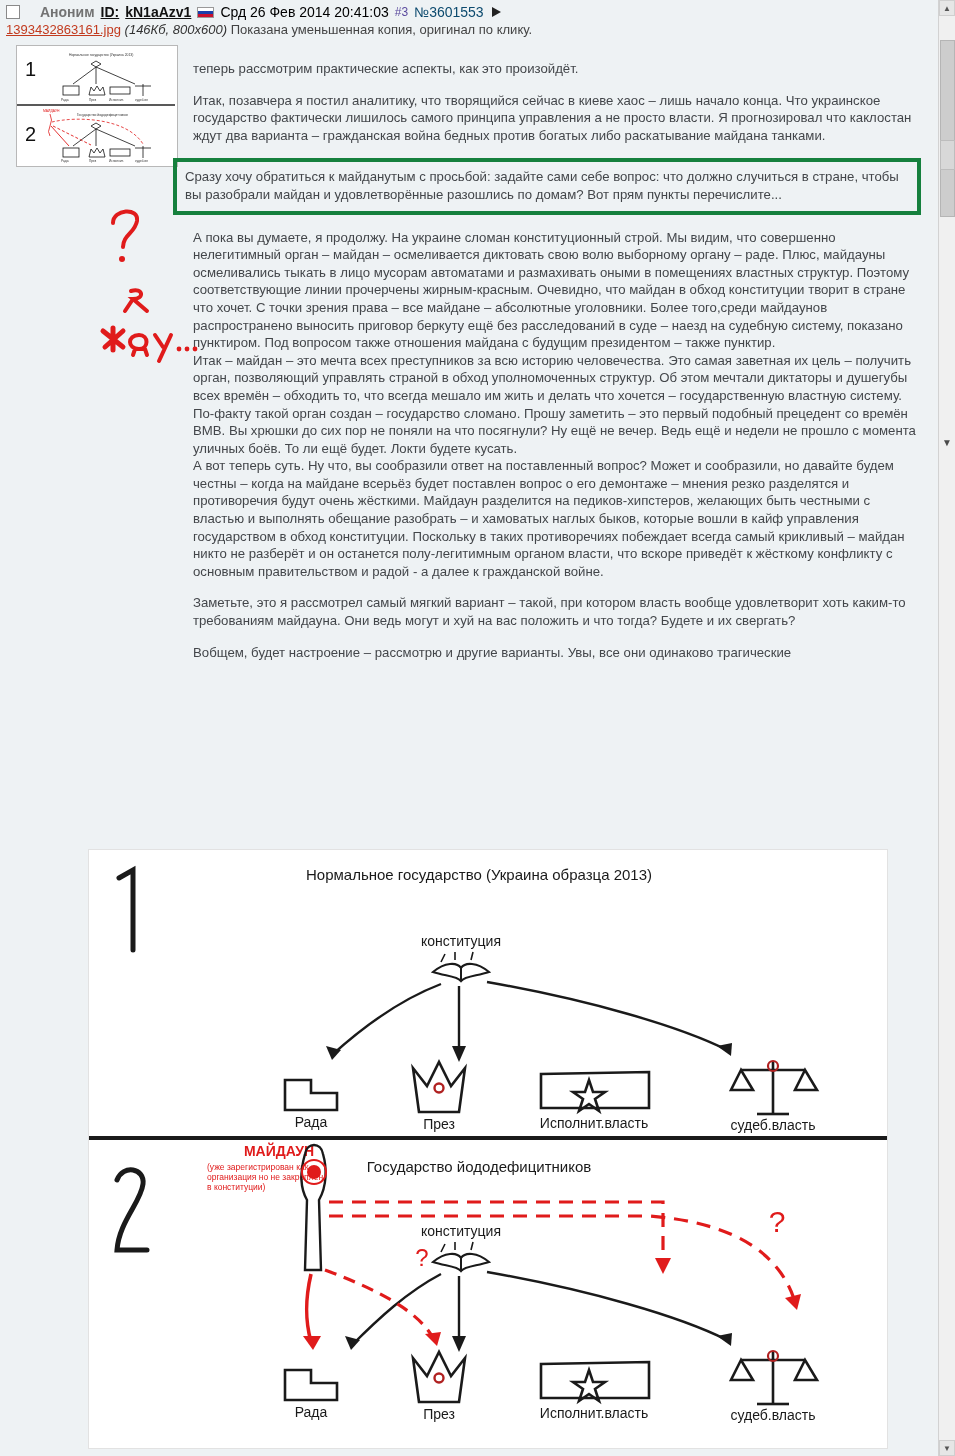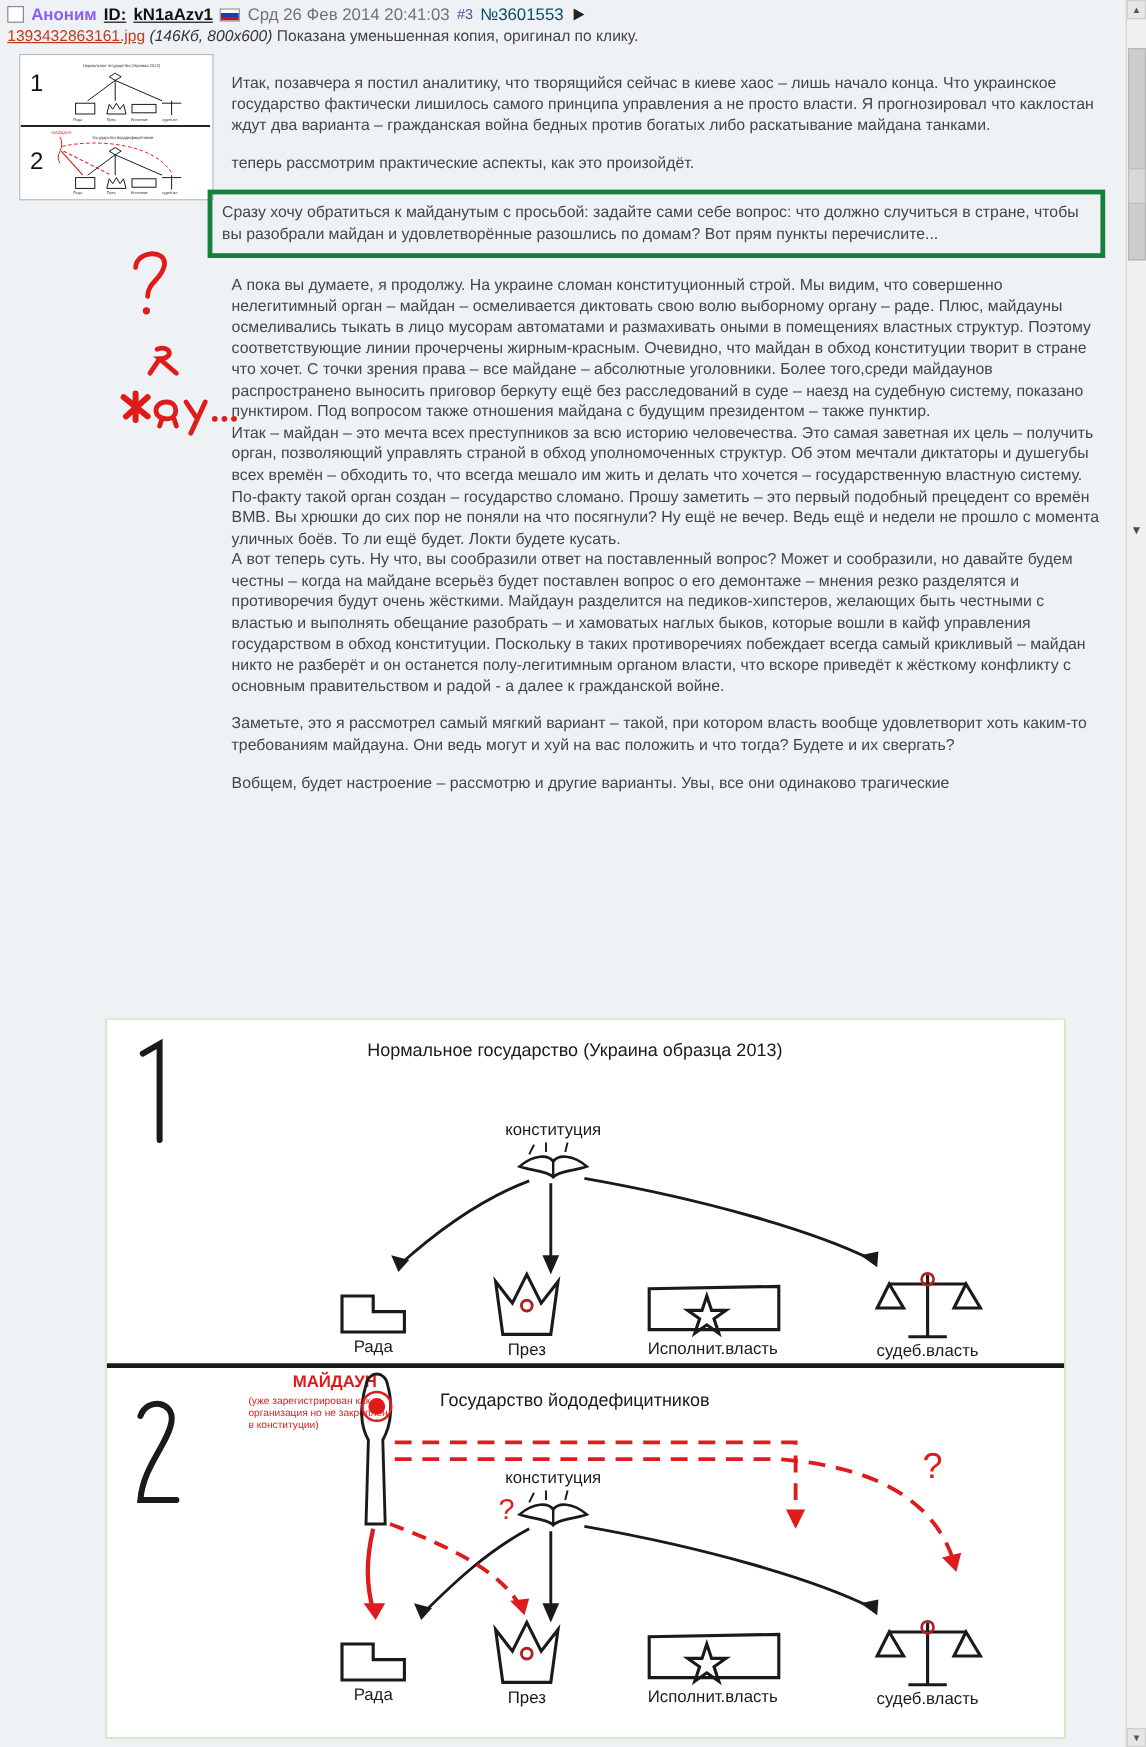--- a/index.html
+++ b/index.html
@@ -29,37 +29,38 @@
   .chk {
     width: 12px;
     height: 12px;
     border: 1px solid #8a8a8a;
     background: #fff;
     display: inline-block;
     flex: 0 0 auto;
   }
   .poster-name {
     font-weight: bold;
-    color: #8b5cf6;
+    color: #737373;
+    margin-left: 14px;
   }
   .poster-id {
     font-weight: bold;
     color: #111;
     text-decoration: underline;
   }
   .flag {
     width: 17px;
     height: 11px;
     display: inline-block;
     position: relative;
     border: 1px solid #999;
     box-sizing: border-box;
     background: linear-gradient(to bottom, #fff 0 33.3%, #1b3faa 33.3% 66.6%, #c8102e 66.6% 100%);
   }
-  .post-date { color: #737373; }
+  .post-date { color: #000000; }
   .post-num-anchor { color: #5a4a9e; font-size: 12px; }
   .post-num { color: #0c4a6e; }
   .play-btn {
     width: 0; height: 0;
     border-left: 9px solid #222;
     border-top: 5px solid transparent;
     border-bottom: 5px solid transparent;
     display: inline-block;
     margin-left: 2px;
   }
@@ -172,21 +173,21 @@
     color: #4a4a4a;
   }
 
   
   .big-image {
     position: absolute;
     left: 88px;
     top: 849px;
     width: 800px;
     height: 600px;
-    background: #bef264;
+    background: #5eead4;
     border: 1px solid #e2e2e2;
     box-sizing: border-box;
     overflow: hidden;
   }
   .big-image svg { display: block; }
   .dz { font-family: "Liberation Sans", sans-serif; }
 </style>
 </head>
 <body>
 
@@ -246,22 +247,22 @@
     <line x1="126" y1="100" x2="126" y2="112" stroke="#111" stroke-width="0.8"></line>
     <line x1="118" y1="102" x2="134" y2="102" stroke="#111" stroke-width="0.8"></line>
     <text x="44" y="116" font-size="3.2" fill="#333" font-family="Liberation Sans, sans-serif">Рада</text>
     <text x="72" y="116" font-size="3.2" fill="#333" font-family="Liberation Sans, sans-serif">През</text>
     <text x="92" y="116" font-size="3.2" fill="#333" font-family="Liberation Sans, sans-serif">Исполнит.</text>
     <text x="118" y="116" font-size="3.2" fill="#333" font-family="Liberation Sans, sans-serif">судеб.вл</text>
   </svg>
 </div>
 
 <div class="post-body">
+  <p>теперь рассмотрим практические аспекты, как это произойдёт.</p>
   <p>Итак, позавчера я постил аналитику, что творящийся сейчас в киеве хаос – лишь начало конца. Что украинское государство фактически лишилось самого принципа управления а не просто власти. Я прогнозировал что каклостан ждут два варианта – гражданская война бедных против богатых либо раскатывание майдана танками.</p>
-  <p>теперь рассмотрим практические аспекты, как это произойдёт.</p>
   <div class="highlight-box">Сразу хочу обратиться к майданутым с просьбой: задайте сами себе вопрос: что должно случиться в стране, чтобы вы разобрали майдан и удовлетворённые разошлись по домам? Вот прям пункты перечислите...</div>
   <p class="tight">А пока вы думаете, я продолжу. На украине сломан конституционный строй. Мы видим, что совершенно нелегитимный орган – майдан – осмеливается диктовать свою волю выборному органу – раде. Плюс, майдауны осмеливались тыкать в лицо мусорам автоматами и размахивать оными в помещениях властных структур. Поэтому соответствующие линии прочерчены жирным-красным. Очевидно, что майдан в обход конституции творит в стране что хочет. С точки зрения права – все майдане – абсолютные уголовники. Более того,среди майдаунов распространено выносить приговор беркуту ещё без расследований в суде – наезд на судебную систему, показано пунктиром. Под вопросом также отношения майдана с будущим президентом – также пунктир.</p>
   <p class="tight">Итак – майдан – это мечта всех преступников за всю историю человечества. Это самая заветная их цель – получить орган, позволяющий управлять страной в обход уполномоченных структур. Об этом мечтали диктаторы и душегубы всех времён – обходить то, что всегда мешало им жить и делать что хочется – государственную властную систему. По-факту такой орган создан – государство сломано. Прошу заметить – это первый подобный прецедент со времён ВМВ. Вы хрюшки до сих пор не поняли на что посягнули? Ну ещё не вечер. Ведь ещё и недели не прошло с момента уличных боёв. То ли ещё будет. Локти будете кусать.</p>
   <p>А вот теперь суть. Ну что, вы сообразили ответ на поставленный вопрос? Может и сообразили, но давайте будем честны – когда на майдане всерьёз будет поставлен вопрос о его демонтаже – мнения резко разделятся и противоречия будут очень жёсткими. Майдаун разделится на педиков-хипстеров, желающих быть честными с властью и выполнять обещание разобрать – и хамоватых наглых быков, которые вошли в кайф управления государством в обход конституции. Поскольку в таких противоречиях побеждает всегда самый крикливый – майдан никто не разберёт и он останется полу-легитимным органом власти, что вскоре приведёт к жёсткому конфликту с основным правительством и радой - а далее к гражданской войне.</p>
   <p>Заметьте, это я рассмотрел самый мягкий вариант – такой, при котором власть вообще удовлетворит хоть каким-то требованиям майдауна. Они ведь могут и хуй на вас положить и что тогда? Будете и их свергать?</p>
   <p class="tight">Вобщем, будет настроение – рассмотрю и другие варианты. Увы, все они одинаково трагические</p>
 </div>
 
 <div class="annot">
   <svg width="110" height="180" viewBox="0 0 110 180" xmlns="http://www.w3.org/2000/svg">

